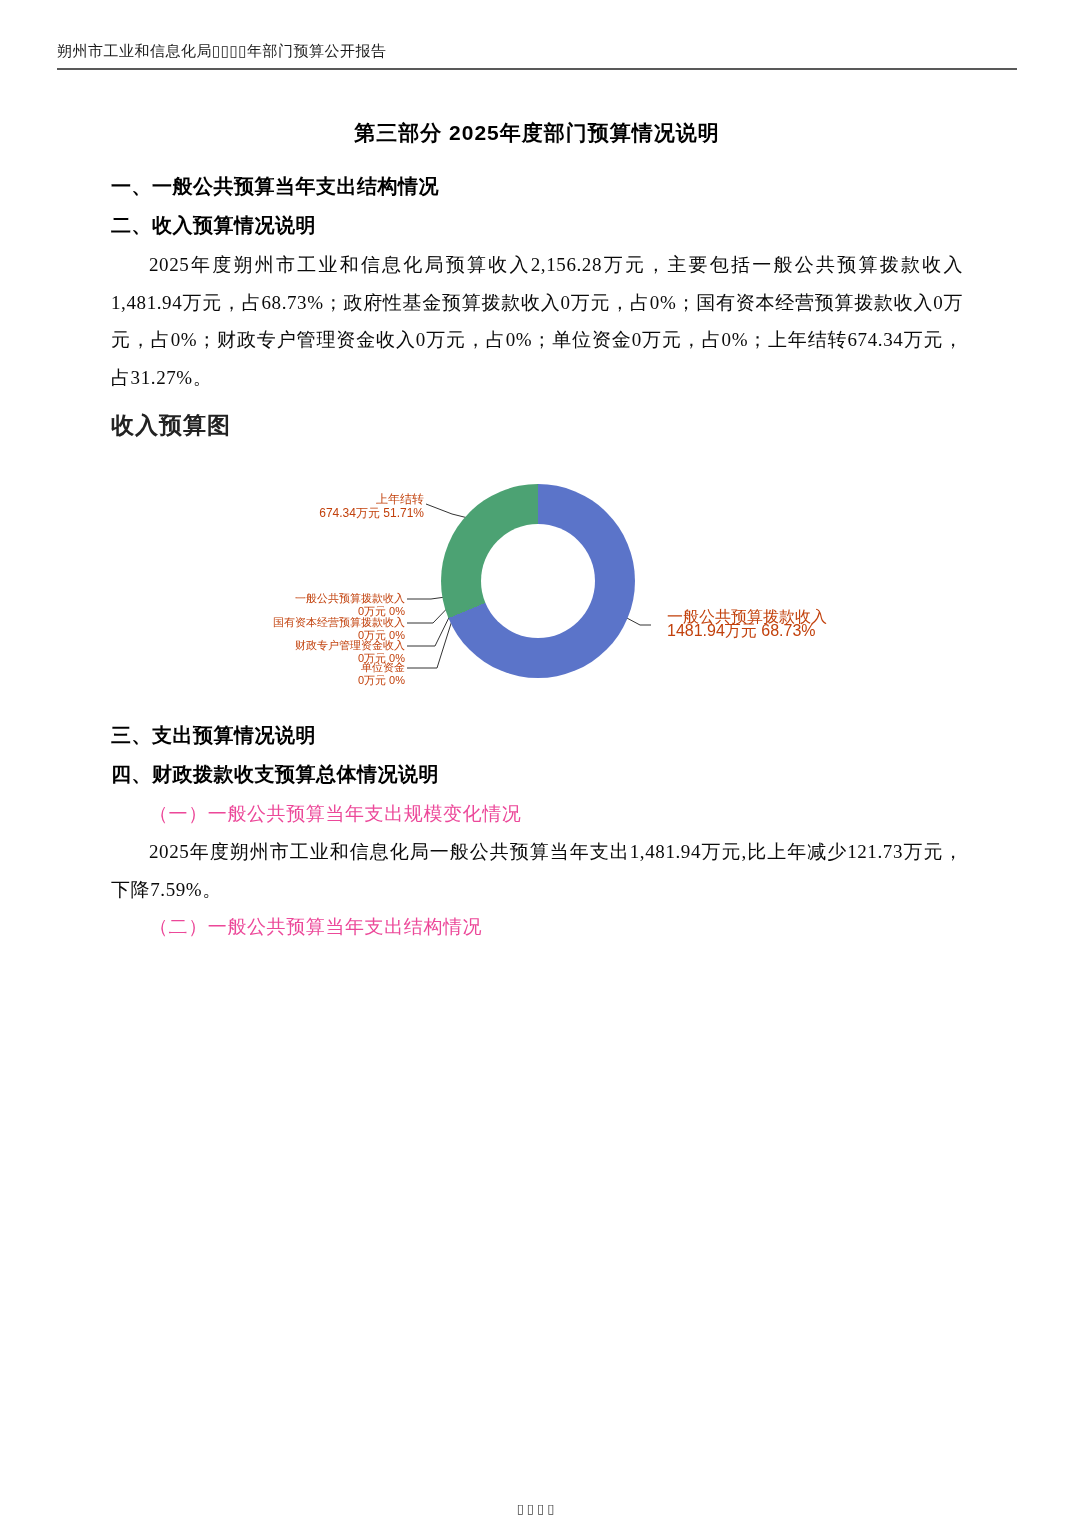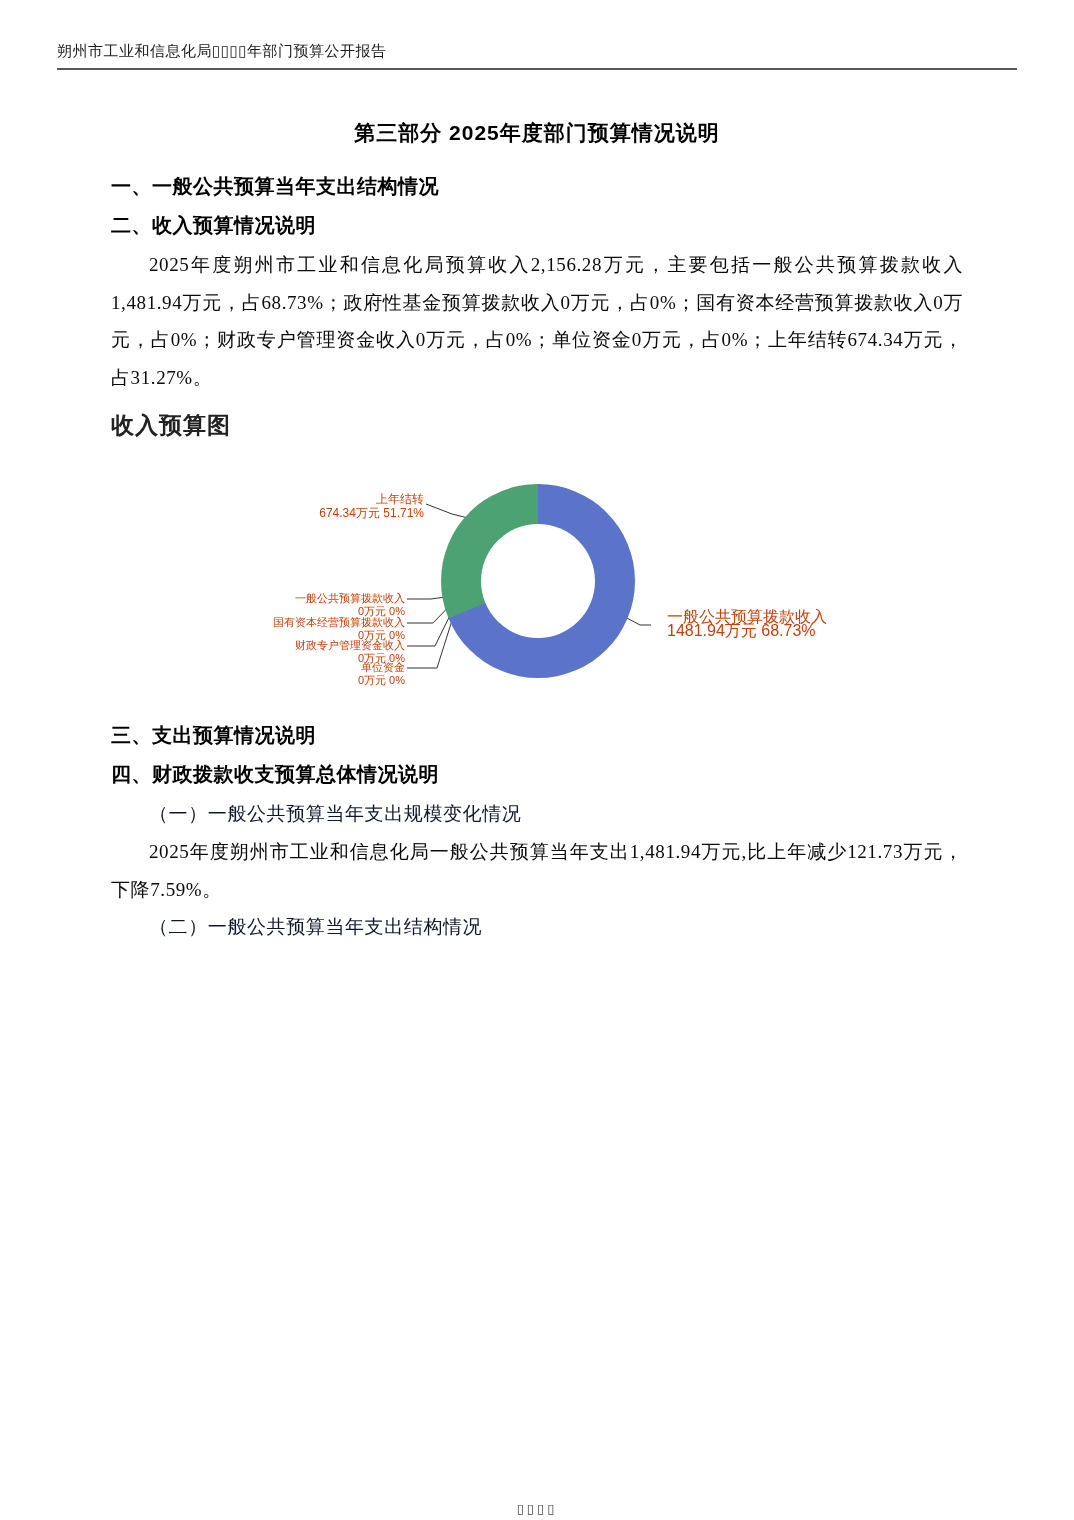--- a/index.html
+++ b/index.html
@@ -31,21 +31,21 @@
     font-family:"Liberation Sans","DejaVu Sans",sans-serif;
     font-size:20px; font-weight:bold; letter-spacing:0.5px;
     margin:7px 0 5px 0; line-height:32px;
   }
   .body-p {
     font-size:19px; line-height:37.6px; letter-spacing:0.6px;
     text-align:justify; text-indent:2em; margin:0; color:#0a0a0a;
   }
   .sub-heading {
     font-size:19px; line-height:37.6px; letter-spacing:0.6px;
-    text-indent:2em; margin:0; color:#0f172a;
+    text-indent:2em; margin:0; color:#ec4899;
   }
 
   
   .chart-block {
     position:relative; height:306px; margin:10px 0 6px 0;
     font-family:"Liberation Sans","DejaVu Sans",sans-serif;
   }
   .chart-title {
     text-align:left; font-size:23px; font-weight:bold; color:#222;
     letter-spacing:1px; padding-top:4px;

